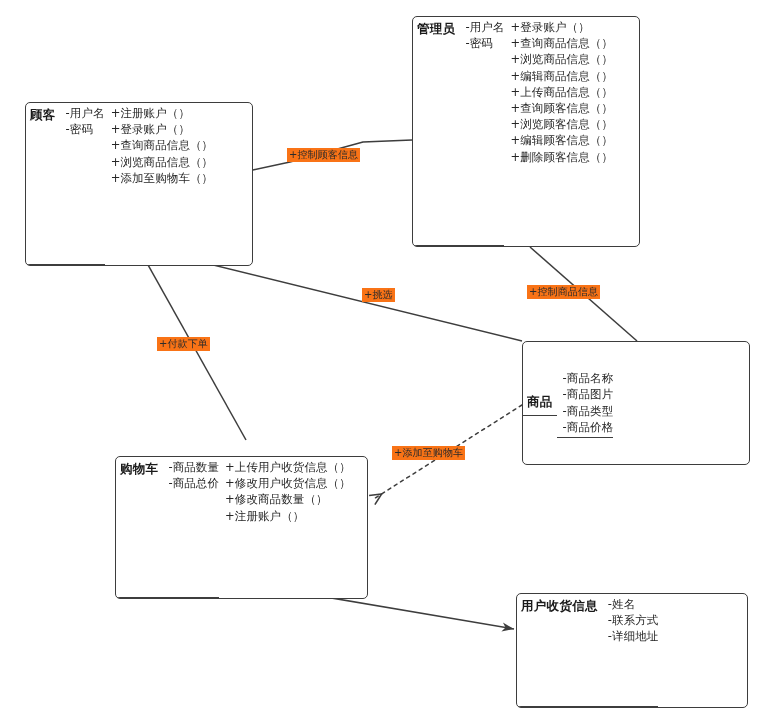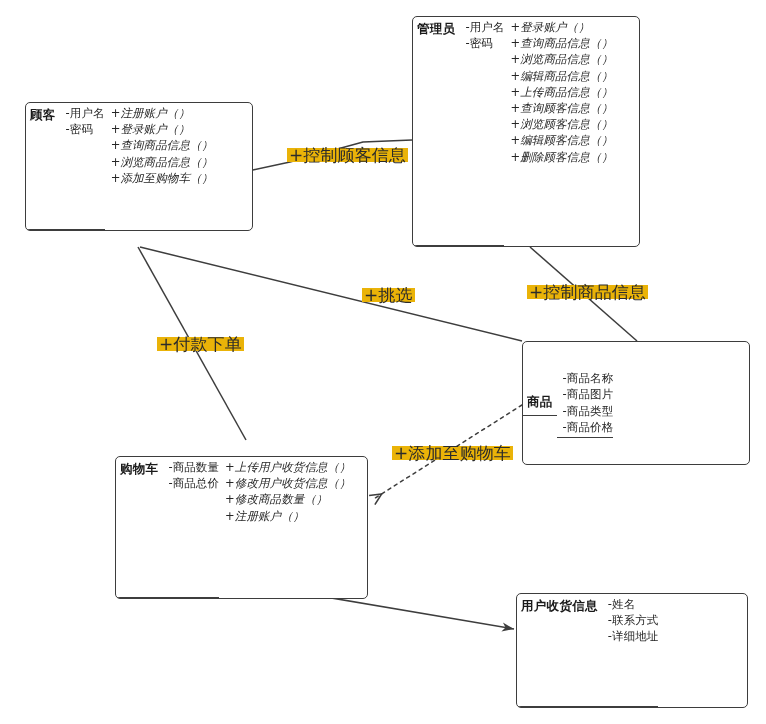--- a/index.html
+++ b/index.html
@@ -44,39 +44,38 @@
     line-height: 1.15;
     letter-spacing: 0.3px;
   }
   .cls-attrs {
     padding: 2px 0 2px 0;
     border-bottom: 1.4px solid #3d3d3d;
   }
   .cls-ops {
     padding: 2px 0 6px 0;
     flex: 1 1 auto;
-    font-style: italic;
   }
   .cls-ops.empty {
     min-height: 26px;
   }
   .member {
     font-size: 11.5px;
     color: #262626;
     line-height: 16.2px;
     white-space: nowrap;
     padding-left: 6px;
     letter-spacing: 0.1px;
   }
   .edge-label {
     position: absolute;
-    font-size: 17px;
+    font-size: 10px;
     color: #2b2b2b;
     white-space: nowrap;
-    background: #eab308;
+    background: #f97316;
     padding: 0 2px;
     line-height: 14px;
     letter-spacing: 0.1px;
   }
 </style>
 </head>
 <body>
 
 <div id="canvas">
 
@@ -93,21 +92,21 @@
         <polyline points="253,170 290,162 363,142 412,140" fill="none" stroke="#3d3d3d" stroke-width="1.5" stroke-linejoin="round" stroke-linecap="butt"></polyline>
         <polyline points="140,247 522,341" fill="none" stroke="#3d3d3d" stroke-width="1.5" stroke-linejoin="round" stroke-linecap="butt"></polyline>
         <polyline points="530,247 637,341" fill="none" stroke="#3d3d3d" stroke-width="1.5" stroke-linejoin="round" stroke-linecap="butt"></polyline>
         <polyline points="138,247 246,440" fill="none" stroke="#3d3d3d" stroke-width="1.5" stroke-linejoin="round" stroke-linecap="butt"></polyline>
         <polyline points="522,405 372,500" fill="none" stroke="#3d3d3d" stroke-width="1.5" stroke-linejoin="round" stroke-linecap="round" stroke-dasharray="3.2 4.2" marker-end="url(#arrow-open)"></polyline>
         <polyline points="243,583 514,629" fill="none" stroke="#3d3d3d" stroke-width="1.5" stroke-linejoin="round" stroke-linecap="butt" marker-end="url(#arrow-filled)"></polyline>
       </g>
   </svg>
 
   <div id="classes-group">
-      <div class="uml-class" style="left: 25px; top: 102px; width: 228px; height: 129px; justify-content: center;">
+      <div class="uml-class" style="left: 25px; top: 102px; width: 228px; height: 164px; justify-content: center;">
         <div class="cls-title">顾客</div>
         <div class="cls-attrs">
           <div class="member">-用户名</div>
           <div class="member">-密码</div>
         </div>
         <div class="cls-ops">
           <div class="member">+注册账户（）</div>
           <div class="member">+登录账户（）</div>
           <div class="member">+查询商品信息（）</div>
           <div class="member">+浏览商品信息（）</div>

